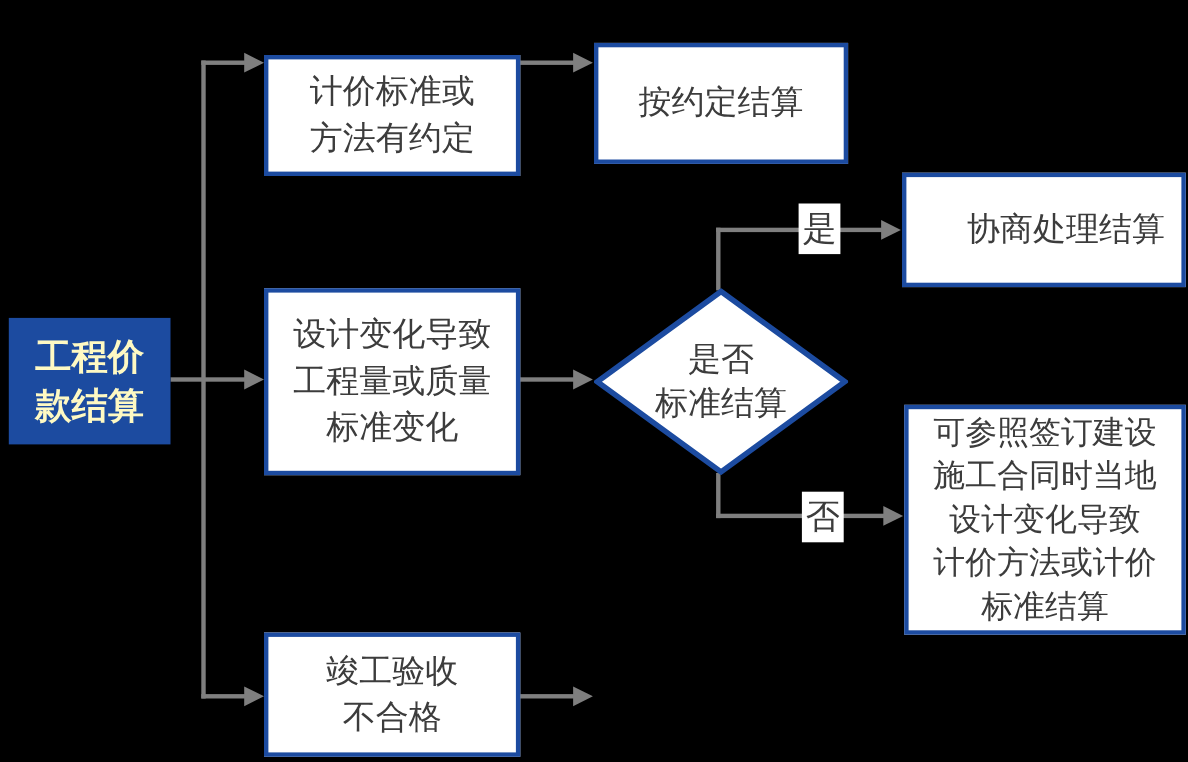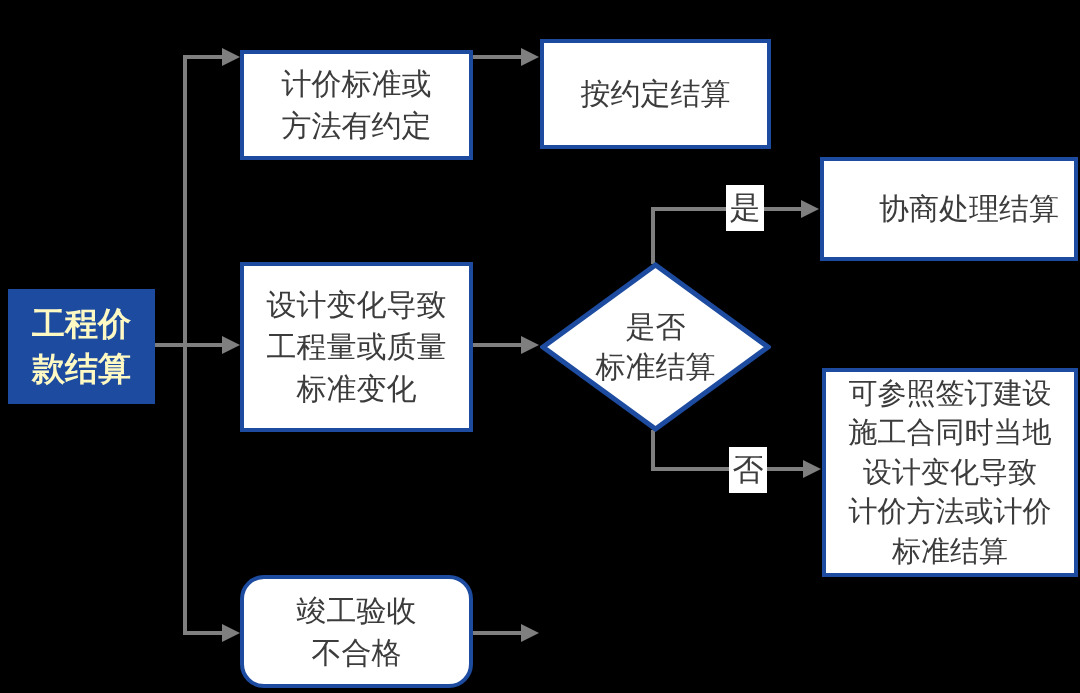--- a/index.html
+++ b/index.html
@@ -132,17 +132,17 @@
   </div>
 
   <div class="node" style="left:820px; top:157px; width:258px; height:104px;padding-left:40px;">协商处理结算</div>
 
   <div class="node dense" style="left:822px; top:368px; width:256px; height:209px;">可参照签订建设
 施工合同时当地
 设计变化导致
 计价方法或计价
 标准结算</div>
 
-  <div class="node" style="left:240px; top:575px; width:233px; height:113px;border-radius:24px;">竣工验收
+  <div class="node" style="left:240px; top:575px; width:233px; height:113px;">竣工验收
 不合格</div>
 
 
 </div>
 
 </body></html>

